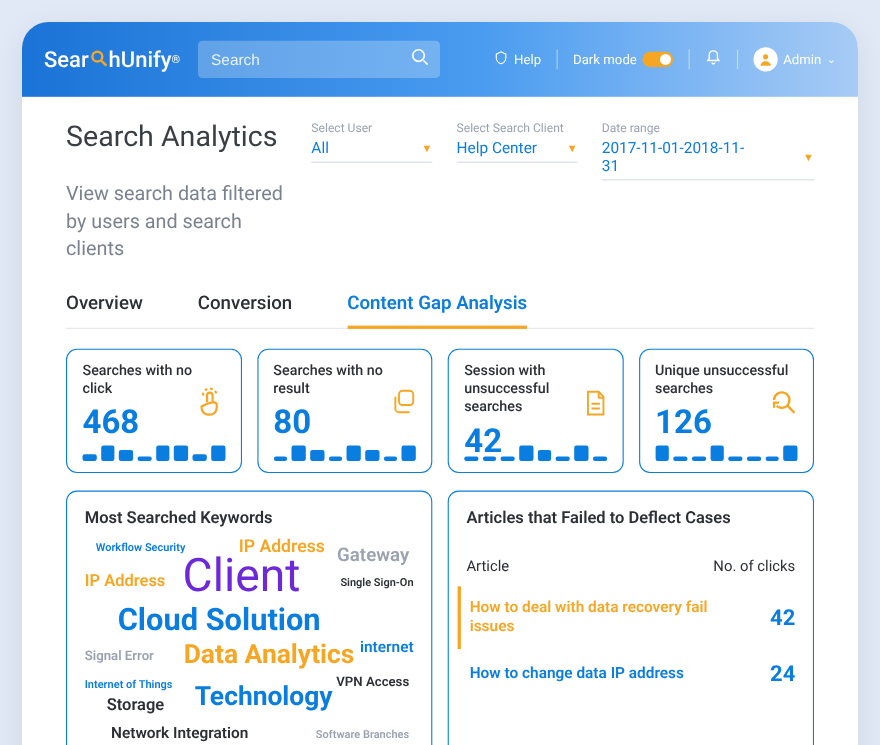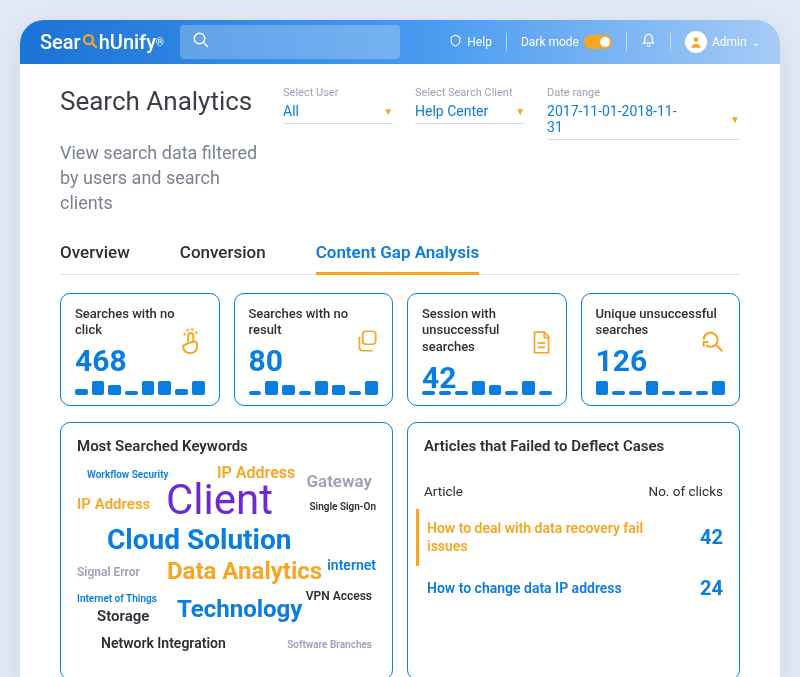--- a/index.html
+++ b/index.html
@@ -1,18 +1,18 @@
 <!DOCTYPE html>
 <html><head>
 <meta charset="utf-8">
 <style>
   * { box-sizing: border-box; margin: 0; padding: 0; }
   body { font-family: -apple-system, BlinkMacSystemFont, "Segoe UI", Roboto, sans-serif; background: #e0e9f5; display:flex; align-items:center; justify-content:center; min-height:100vh; padding:20px;}
   .app { width: 800px; background:#fff; border-radius: 24px; overflow:hidden; box-shadow: 0 8px 30px rgba(0,0,0,0.08);}
-  .header { height: 44px; background: linear-gradient(90deg,#1a73d6 0%, #4a9cf0 55%, #a7cbf5 100%); display:flex; align-items:center; padding:0 20px; color:#fff; gap:16px; }
+  .header { height: 68px; background: linear-gradient(90deg,#1a73d6 0%, #4a9cf0 55%, #a7cbf5 100%); display:flex; align-items:center; padding:0 20px; color:#fff; gap:16px; }
   .logo { font-size:20px; font-weight:500; display:flex; align-items:center; }
   .logo .mag { color:#f6a623; font-weight:bold; display:inline-block; transform:translateY(1px);}
   .logo sup { font-size:10px; }
   .search-box { background: rgba(255,255,255,0.25); border-radius:4px; display:flex; align-items:center; padding:0 12px; height:34px; width:220px; }
   .search-box input { background:transparent; border:none; outline:none; color:#fff; font-size:14px; flex:1; }
   .search-box input::placeholder { color: rgba(255,255,255,0.85); }
   .header-spacer { flex:1; }
   .header-right { display:flex; align-items:center; gap:14px; font-size:12px; }
   .hbtn { display:flex; align-items:center; gap:5px; cursor:pointer; }
   .toggle { width:28px; height:14px; border-radius:8px; background:#f6a623; position:relative; }
@@ -61,20 +61,21 @@
         <span class="mag">
         <svg width="18" height="18" viewBox="0 0 24 24" fill="none" stroke="#f6a623" stroke-width="3">
             <circle cx="10" cy="10" r="6"></circle>
             <line x1="15" y1="15" x2="21" y2="21"></line>
           </svg>
       </span>
         <span>hUnify</span>
         <sup>®</sup>
     </div>
     <div class="search-box">
+      <input placeholder="Search" style="">
       <span>
         <svg width="18" height="18" viewBox="0 0 24 24" fill="none" stroke="#fff" stroke-width="2">
             <circle cx="10" cy="10" r="7"></circle>
             <line x1="16" y1="16" x2="21" y2="21"></line>
           </svg>
       </span>
     </div>
     <div class="header-spacer"></div>
     <div class="header-right">
       <div class="hbtn">

